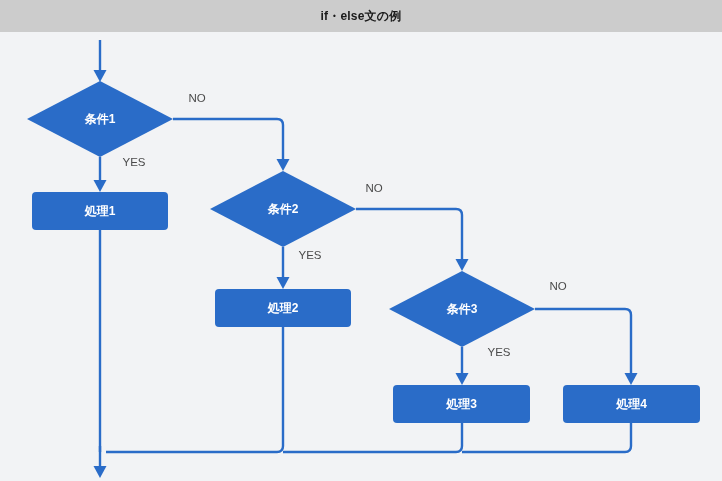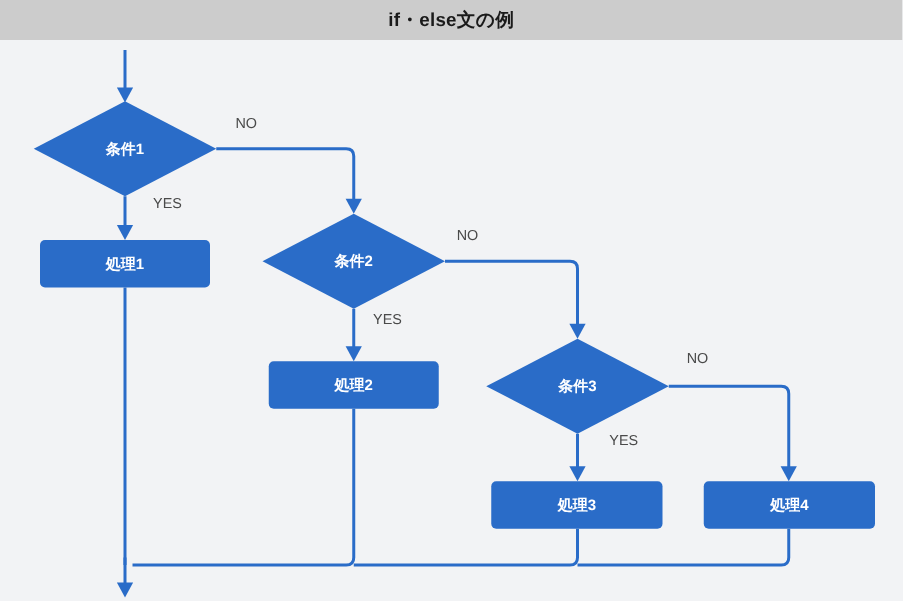--- a/index.html
+++ b/index.html
@@ -20,21 +20,21 @@
     top: 0;
     width: 722px;
     height: 32px;
     background: #cccccc;
     display: flex;
     align-items: center;
     justify-content: center;
     box-sizing: border-box;
   }
   #title-bar .title-text {
-    font-size: 15px;
+    font-size: 12px;
     font-weight: bold;
     color: #1a1a1a;
     letter-spacing: 0.2px;
   }
   #canvas {
     position: absolute;
     left: 0;
     top: 32px;
     width: 722px;
     height: 449px;

